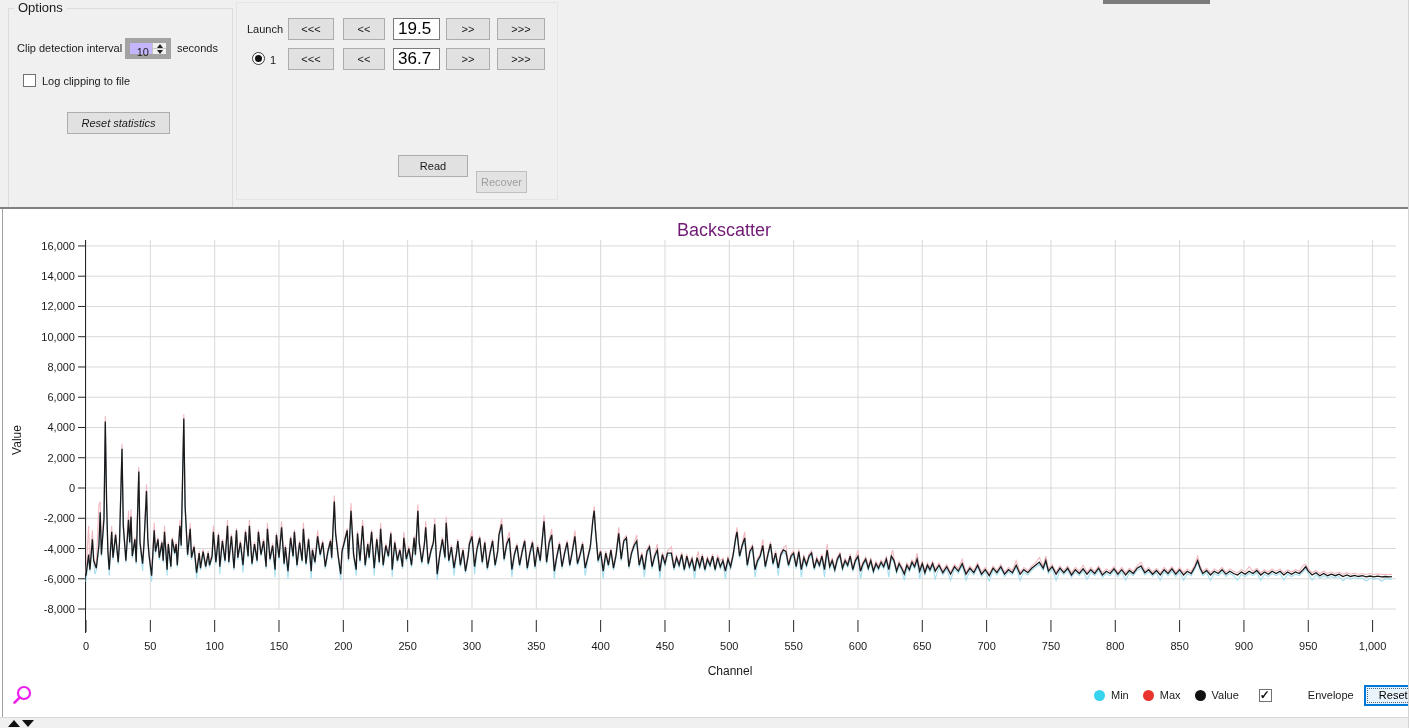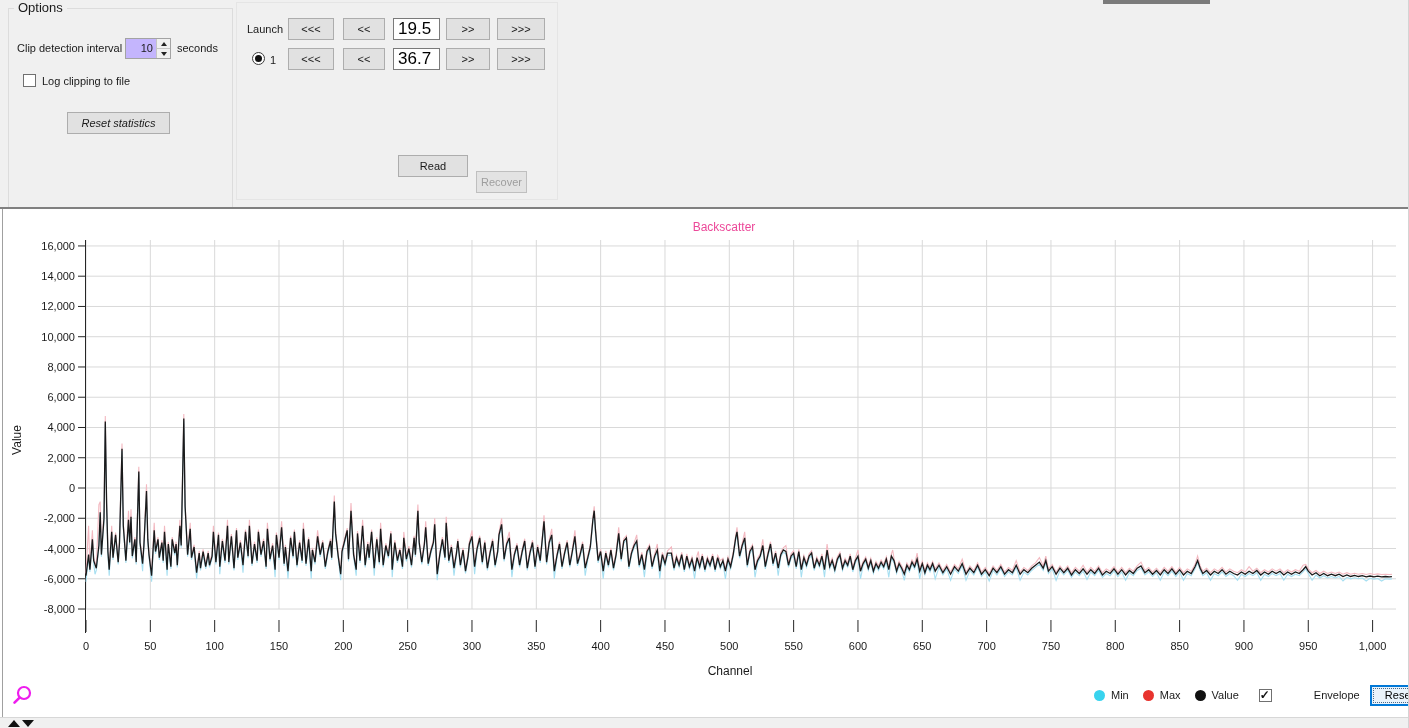--- a/index.html
+++ b/index.html
@@ -12,41 +12,41 @@
   .groupbox{position:absolute;border:1px solid #dcdcdc;}
   .gb-title{position:absolute;top:-9px;left:5px;background:#f0f0f0;padding:0 4px;font-size:13px;color:#1a1a1a;white-space:nowrap;}
   
   .btn{position:absolute;background:#e1e1e1;border:1px solid #adadad;font-family:"Liberation Sans",sans-serif;
        font-size:11px;color:#1a1a1a;text-align:center;padding:0;}
   .btn.disabled{background:#e3e3e3;border-color:#bfbfbf;color:#9e9e9e;}
   
   .field{position:absolute;height:22px;border:1px solid #7a7a7a;background:#fff;
          font-family:"Liberation Sans",sans-serif;font-size:17px;padding:0 0 0 4px;}
   
-  .spinner{position:absolute;width:46px;height:21px;border:1px solid #a3a3a3;background:#c4b5fd;display:flex;}
+  .spinner{position:absolute;width:46px;height:21px;border:5px solid #a3a3a3;background:#c4b5fd;display:flex;}
   .spin-val{flex:1;text-align:right;line-height:19px;padding-right:3px;}
   .spin-btns{width:14px;display:flex;flex-direction:column;border-left:1px solid #c5c5c5;}
   .spin-up,.spin-down{flex:1;background:#f0f0f0;display:flex;align-items:center;justify-content:center;}
   .spin-up{border-bottom:1px solid #c5c5c5;}
   .tri-u{width:0;height:0;border-left:3px solid transparent;border-right:3px solid transparent;border-bottom:4px solid #222;}
   .tri-d{width:0;height:0;border-left:3px solid transparent;border-right:3px solid transparent;border-top:4px solid #222;}
   
   .checkbox{position:absolute;width:13px;height:13px;background:#fff;border:1px solid #707070;display:inline-block;}
   .checkbox .check{position:absolute;left:0;top:-2px;font-size:12px;color:#111;font-weight:bold;}
   .radio{position:absolute;width:13px;height:13px;border:1px solid #3c3c3c;border-radius:50%;background:#fff;}
   .radio i{position:absolute;left:2px;top:2px;width:7px;height:7px;border-radius:50%;background:#111;}
   
   .hscroll{position:absolute;background:#f0f0f0;border:1px solid #e3e3e3;}
   .hs-arrow{position:absolute;top:0;width:16px;height:14px;color:#505050;font-size:11px;font-weight:bold;
             display:flex;align-items:center;justify-content:center;}
   
   .chart-panel{position:absolute;left:0;top:207px;width:1409px;height:510px;background:#ffffff;
                border-top:2px solid #808080;}
   .chart-left-edge{position:absolute;left:2px;top:0;width:1px;height:510px;background:#a0a0a0;}
-  .chart-title{position:absolute;left:654px;top:11px;width:140px;text-align:center;font-size:12px;color:#ec4899;}
+  .chart-title{position:absolute;left:654px;top:11px;width:140px;text-align:center;font-size:18px;color:#701a75;}
   .x-axis-label{position:absolute;left:660px;top:455px;width:140px;text-align:center;font-size:12px;color:#1a1a1a;}
   .y-axis-label{position:absolute;left:-1px;top:224px;width:36px;text-align:center;font-size:12px;color:#1a1a1a;
                 transform:rotate(-90deg);}
   
   .legend{position:absolute;left:1094px;top:474px;height:24px;display:flex;align-items:center;}
   .dot{width:11px;height:11px;border-radius:50%;display:inline-block;}
   .legend .txt{margin:0 14px 0 6px;}
   .legend .cb-wrap{position:relative;width:13px;height:13px;margin-left:6px;}
   .legend .checkbox{left:0;top:0;}
   .reset-btn{position:relative;width:59px;height:21px;margin-left:10px;background:#e9f3fb;
@@ -239,21 +239,21 @@
       <span class="txt">Min</span>
       <span class="dot" id="dot-max" style="background: rgb(232, 51, 46);"></span>
       <span class="txt">Max</span>
       <span class="dot" id="dot-value" style="background: rgb(17, 17, 17);"></span>
       <span class="txt">Value</span>
       <span class="cb-wrap">
         <span class="checkbox">
             <span class="check">✓</span>
           </span>
       </span>
-      <span style="margin-left:6px;padding-left:36px;">Envelope</span>
+      <span style="margin-left:0;padding-left:36px;">Envelope</span>
       <button class="reset-btn"><i></i><span>Reset</span></button>
     </div>
   </div>
 
   <div class="bottom-strip">
     <span class="tri-up-b"></span>
     <span class="tri-down-b"></span>
   </div>
 
 </div>

